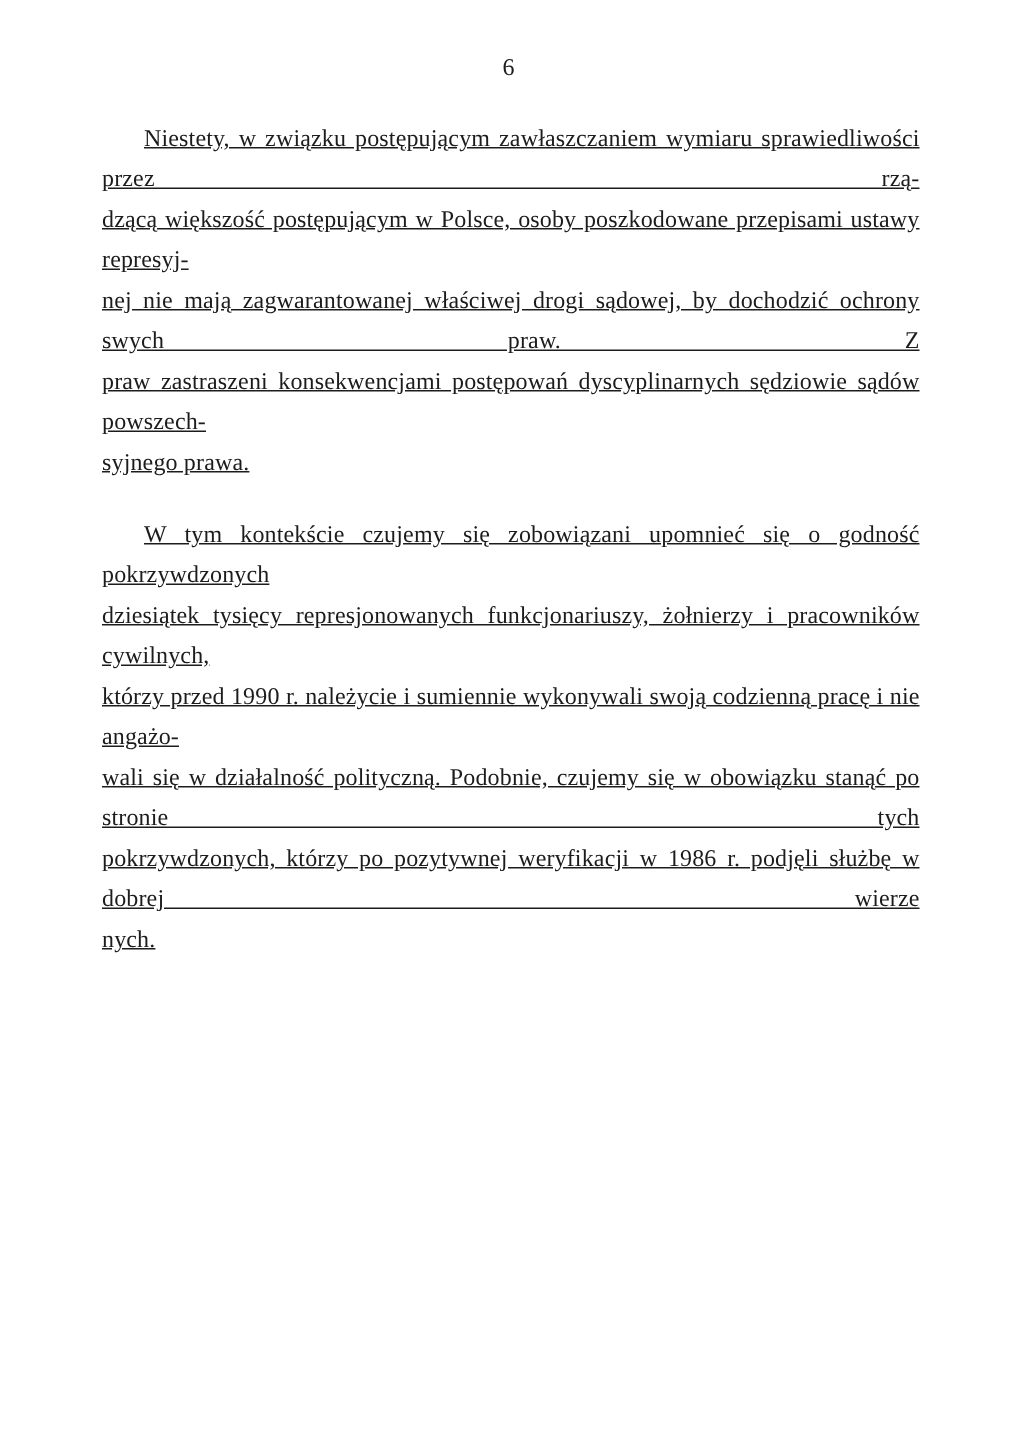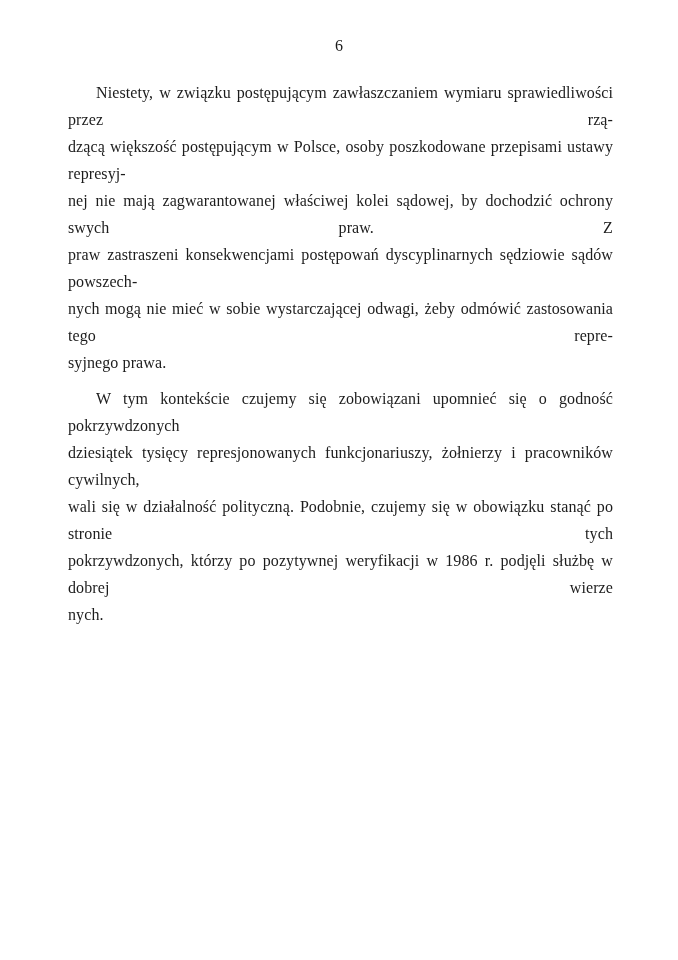--- a/index.html
+++ b/index.html
@@ -27,23 +27,24 @@
   }
   .body-text {
     position: absolute;
     top: 79px;
     left: 68px;
     width: 545px;
   }
   .para {
     margin: 0;
     padding: 0;
+    text-decoration: underline;
   }
   .para + .para {
-    margin-top: 9px;
+    margin-top: 21px;
   }
   .line {
     font-size: 16px;
     line-height: 27px;
     text-align: justify;
     text-align-last: justify;
     letter-spacing: 0.1px;
   }
   .line.indent {
     text-indent: 28px;
@@ -58,29 +59,29 @@
 
 <div class="page">
 
   <div class="page-number">6</div>
 
   <div class="body-text">
 
     <div class="para">
       <div class="line indent">Niestety, w związku postępującym zawłaszczaniem wymiaru sprawiedliwości przez rzą-</div>
       <div class="line">dzącą większość postępującym w Polsce, osoby poszkodowane przepisami ustawy represyj-</div>
-      <div class="line">nej nie mają zagwarantowanej właściwej kolei sądowej, by dochodzić ochrony swych praw. Z</div>
+      <div class="line">nej nie mają zagwarantowanej właściwej drogi sądowej, by dochodzić ochrony swych praw. Z</div>
       <div class="line">praw zastraszeni konsekwencjami postępowań dyscyplinarnych sędziowie sądów powszech-</div>
-      <div class="line">nych mogą nie mieć w sobie wystarczającej odwagi, żeby odmówić zastosowania tego repre-</div>
       <div class="line last">syjnego prawa.</div>
     </div>
 
     <div class="para">
       <div class="line indent">W tym kontekście czujemy się zobowiązani upomnieć się o godność pokrzywdzonych</div>
       <div class="line">dziesiątek tysięcy represjonowanych funkcjonariuszy, żołnierzy i pracowników cywilnych,</div>
+      <div class="line">którzy przed 1990 r. należycie i sumiennie wykonywali swoją codzienną pracę i nie angażo-</div>
       <div class="line">wali się w działalność polityczną. Podobnie, czujemy się w obowiązku stanąć po stronie tych</div>
       <div class="line">pokrzywdzonych, którzy po pozytywnej weryfikacji w 1986 r. podjęli służbę w dobrej wierze</div>
       <div class="line last">nych.</div>
     </div>
 
   </div>
 
 </div>
 
 </body></html>

